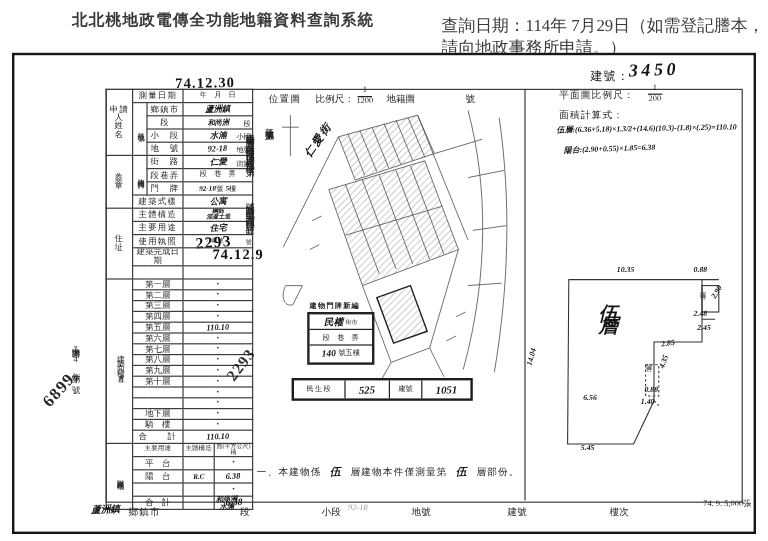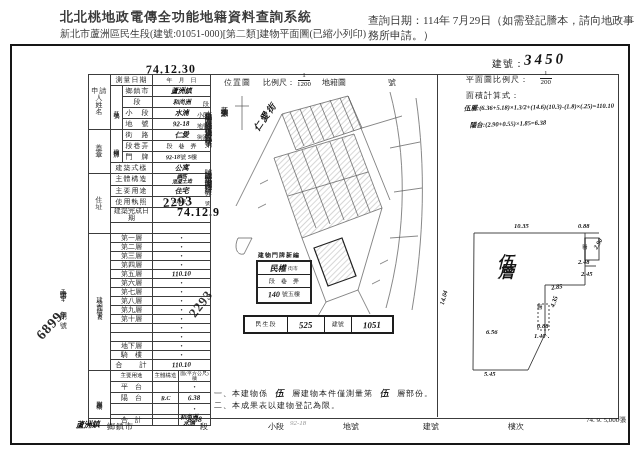--- a/index.html
+++ b/index.html
@@ -1,20 +1,20 @@
 <!DOCTYPE html>
 <html><head>
 <meta charset="utf-8">
 <style>
   html,body{margin:0;padding:0;background:#fff;}
   .page{position:relative;width:640px;height:451px;background:#fff;overflow:hidden;
         font-family:"Liberation Serif",serif;color:#1c1c1c;}
   
   .hdr-title{position:absolute;left:60px;top:8px;font-size:13px;font-weight:600;color:#3a3a3a;letter-spacing:1px;}
-  .hdr-date{position:absolute;left:368px;top:13px;font-size:11px;color:#3a3a3a;}
+  .hdr-date{position:absolute;left:368px;top:13px;font-size:14px;color:#3a3a3a;}
   .hdr-sub{position:absolute;left:60px;top:27px;font-size:10px;color:#3a3a3a;}
   
   .scan{position:absolute;left:10px;top:44px;width:616px;height:397px;border:2px solid #161616;background:#fff;}
   .doc-title{position:absolute;left:238px;top:50px;font-size:17px;font-weight:700;letter-spacing:2px;color:#111;}
   .bno-label{position:absolute;left:492px;top:57px;font-size:10px;letter-spacing:1px;}
   .bno-value{position:absolute;left:524px;top:51px;font-size:15px;letter-spacing:3px;}
   .form-rect{position:absolute;left:88px;top:74px;width:529px;height:343px;border:1px solid #3c3c3c;}
   .vdiv{position:absolute;top:74px;height:343px;width:0;border-left:1px solid #3c3c3c;}
   
   table.ft{position:absolute;left:88px;top:74px;width:122px;border-collapse:collapse;table-layout:fixed;
@@ -44,21 +44,20 @@
   .dim{position:absolute;font-size:6.5px;font-style:italic;font-weight:700;color:#151515;}
   svg{position:absolute;}
 </style>
 </head>
 <body>
 
 <div class="page">
 
   <div class="hdr-title">北北桃地政電傳全功能地籍資料查詢系統</div>
   <div class="hdr-date">查詢日期：114年 7月29日（如需登記謄本，請向地政事務所申請。）</div>
-  <div class="hdr-sub">新北市蘆洲區民生段(建號:01051-000)[第二類]建物平面圖(已縮小列印)</div>
 
   <div class="scan"></div>
 
   <span class="bno-label">建號：</span>
   <span class="bno-value hw">3450</span>
 
   <div class="form-rect"></div>
   <div class="vdiv" style="left:437px;"></div>
 
   <div class="stamp" style="left:146px;top:62px;font-size:12px;transform:rotate(-1deg);">74.12.30</div>
@@ -371,21 +370,20 @@
   <span class="dim" style="left:486px;top:328px;">6.56</span>
   <span class="dim" style="left:484px;top:370px;">5.45</span>
 
   <div class="note-line" style="left:214px;top:387px;">
     <span>一、本建物係</span>
     <span class="hw" style="font-size:9px;margin:0 4px;">伍</span>
     <span>層建物本件僅測量第</span>
     <span class="hw" style="font-size:9px;margin:0 4px;">伍</span>
     <span>層部份。</span>
   </div>
-  <div class="note-line" style="left:214px;top:400px;">二、本成果表以建物登記為限。</div>
 
   <div class="abs hw" style="left:76px;top:419px;font-size:8px;">蘆洲鎮</div>
   <div class="abs" style="left:107px;top:421px;font-size:8px;letter-spacing:1px;">鄉鎮市</div>
   <div class="abs hw" style="left:180px;top:414px;font-size:6px;line-height:6px;text-align:center;">
     <span>和尚洲</span><br>
     <span>水湳</span>
   </div>
   <div class="abs" style="left:200px;top:421px;font-size:8px;">段</div>
   <div class="abs" style="left:268px;top:421px;font-size:8px;">小段</div>
   <div class="abs faint" style="left:290px;top:419px;font-size:7px;font-style:italic;">92-18</div>

